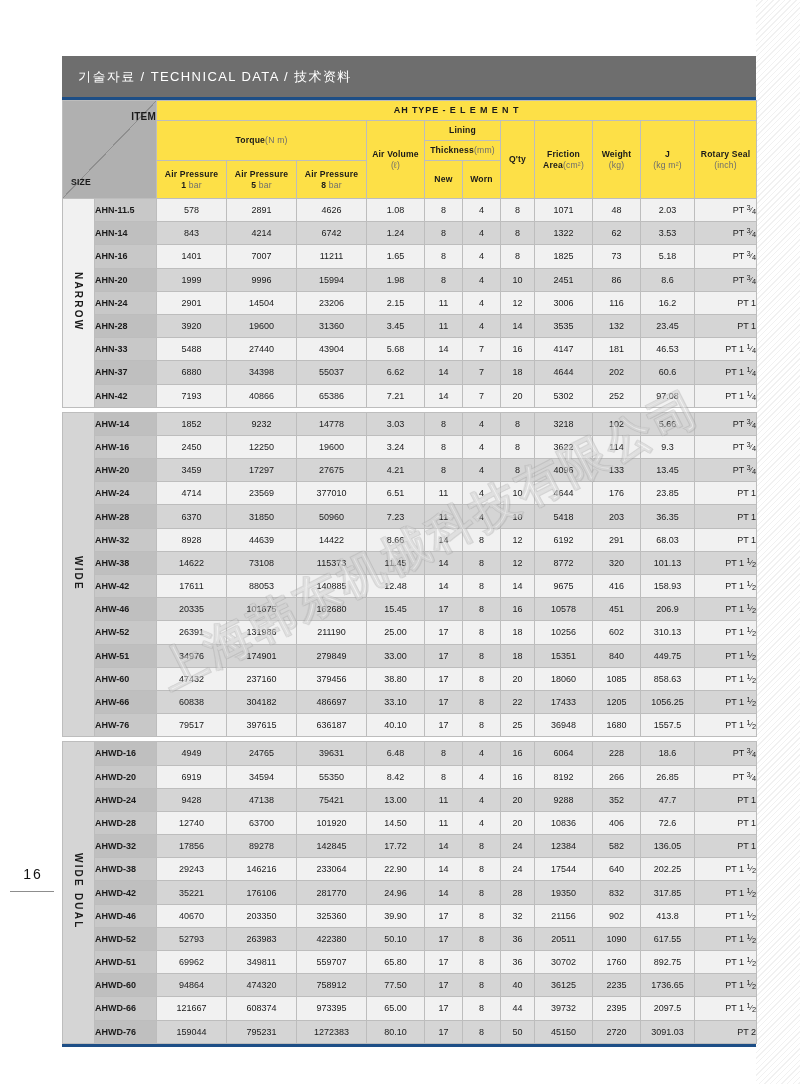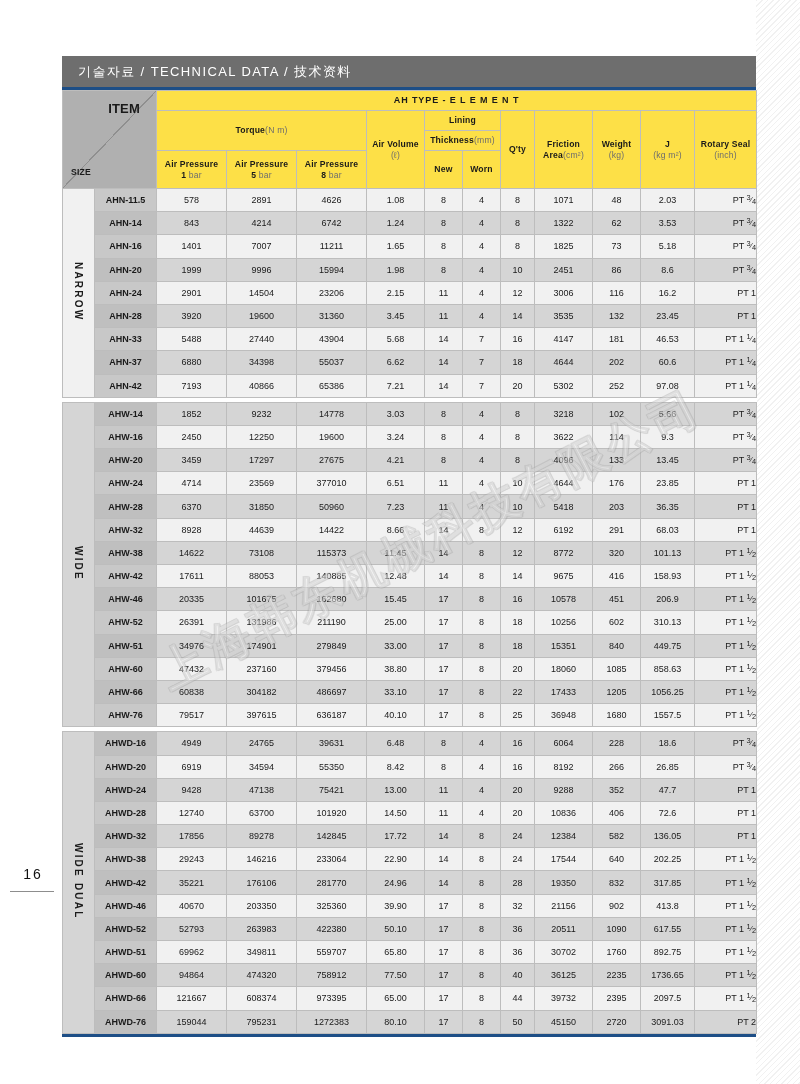--- a/index.html
+++ b/index.html
@@ -28,21 +28,21 @@
   #page-number-block .rule{
     margin-top:9px; height:1px; background:#8d8d8d; width:44px;
   }
 
   #sheet{
     position:absolute; left:62px; top:56px; width:694px;
   }
 
   
   #title-bar{
-    height:34px; background:#6e6e6e;
+    height:44px; background:#6e6e6e;
     display:flex; align-items:center; padding-left:16px;
     border-bottom:3px solid #1d4e86;
   }
   #title-bar .t{
     color:#ffffff; font-size:13px; letter-spacing:1.4px; font-weight:400;
   }
 
   
   table{ border-collapse:collapse; width:694px; table-layout:fixed; }
   th,td{ border:1px solid #bdbdbd; padding:0; }
@@ -59,21 +59,21 @@
   th.corner{
     position:relative; background:#b0b0b0; padding:0;
   }
   th.corner .diag{
     position:absolute; inset:0;
     background:linear-gradient(to bottom right,
       rgba(0,0,0,0) calc(50% - 0.6px), #8f8f8f calc(50% - 0.6px),
       #8f8f8f calc(50% + 0.6px), rgba(0,0,0,0) calc(50% + 0.6px));
   }
   th.corner .item{
-    position:absolute; right:16px; top:10px; font-size:13px; font-weight:bold;
+    position:absolute; right:0; top:10px; font-size:10px; font-weight:bold;
   }
   th.corner .size{
     position:absolute; left:8px; bottom:10px; font-size:8.6px; font-weight:bold;
   }
 
   
   td.group{
     background:#e4e4e4; width:32px;
     text-align:center; vertical-align:middle;
     border-left:1px solid #bdbdbd;
@@ -85,21 +85,21 @@
   }
 
   tbody td{
     height:23.2px; font-size:9px; color:#1a1a1a; text-align:center;
     vertical-align:middle;
   }
   tbody tr.odd td{ background:#f1f1f1; }
   tbody tr.even td{ background:#d5d5d5; }
   tbody td.sizecell{
     font-weight:bold; font-size:9px; background:#c3c3c3 !important;
-    text-align:center;
+    text-align:left;
   }
   tbody tr.odd td.sizecell{ background:#c8c8c8 !important; }
   tbody tr.even td.sizecell{ background:#bfbfbf !important; }
 
   td.seal{ text-align:right; padding-left:9px; }
   .frac{ display:inline-block; font-size:7.4px; line-height:1; position:relative; top:-1px;}
   .frac .n{ position:relative; top:-2px; }
   .frac .s{ }
   .frac .d{ position:relative; top:2px; }
 

